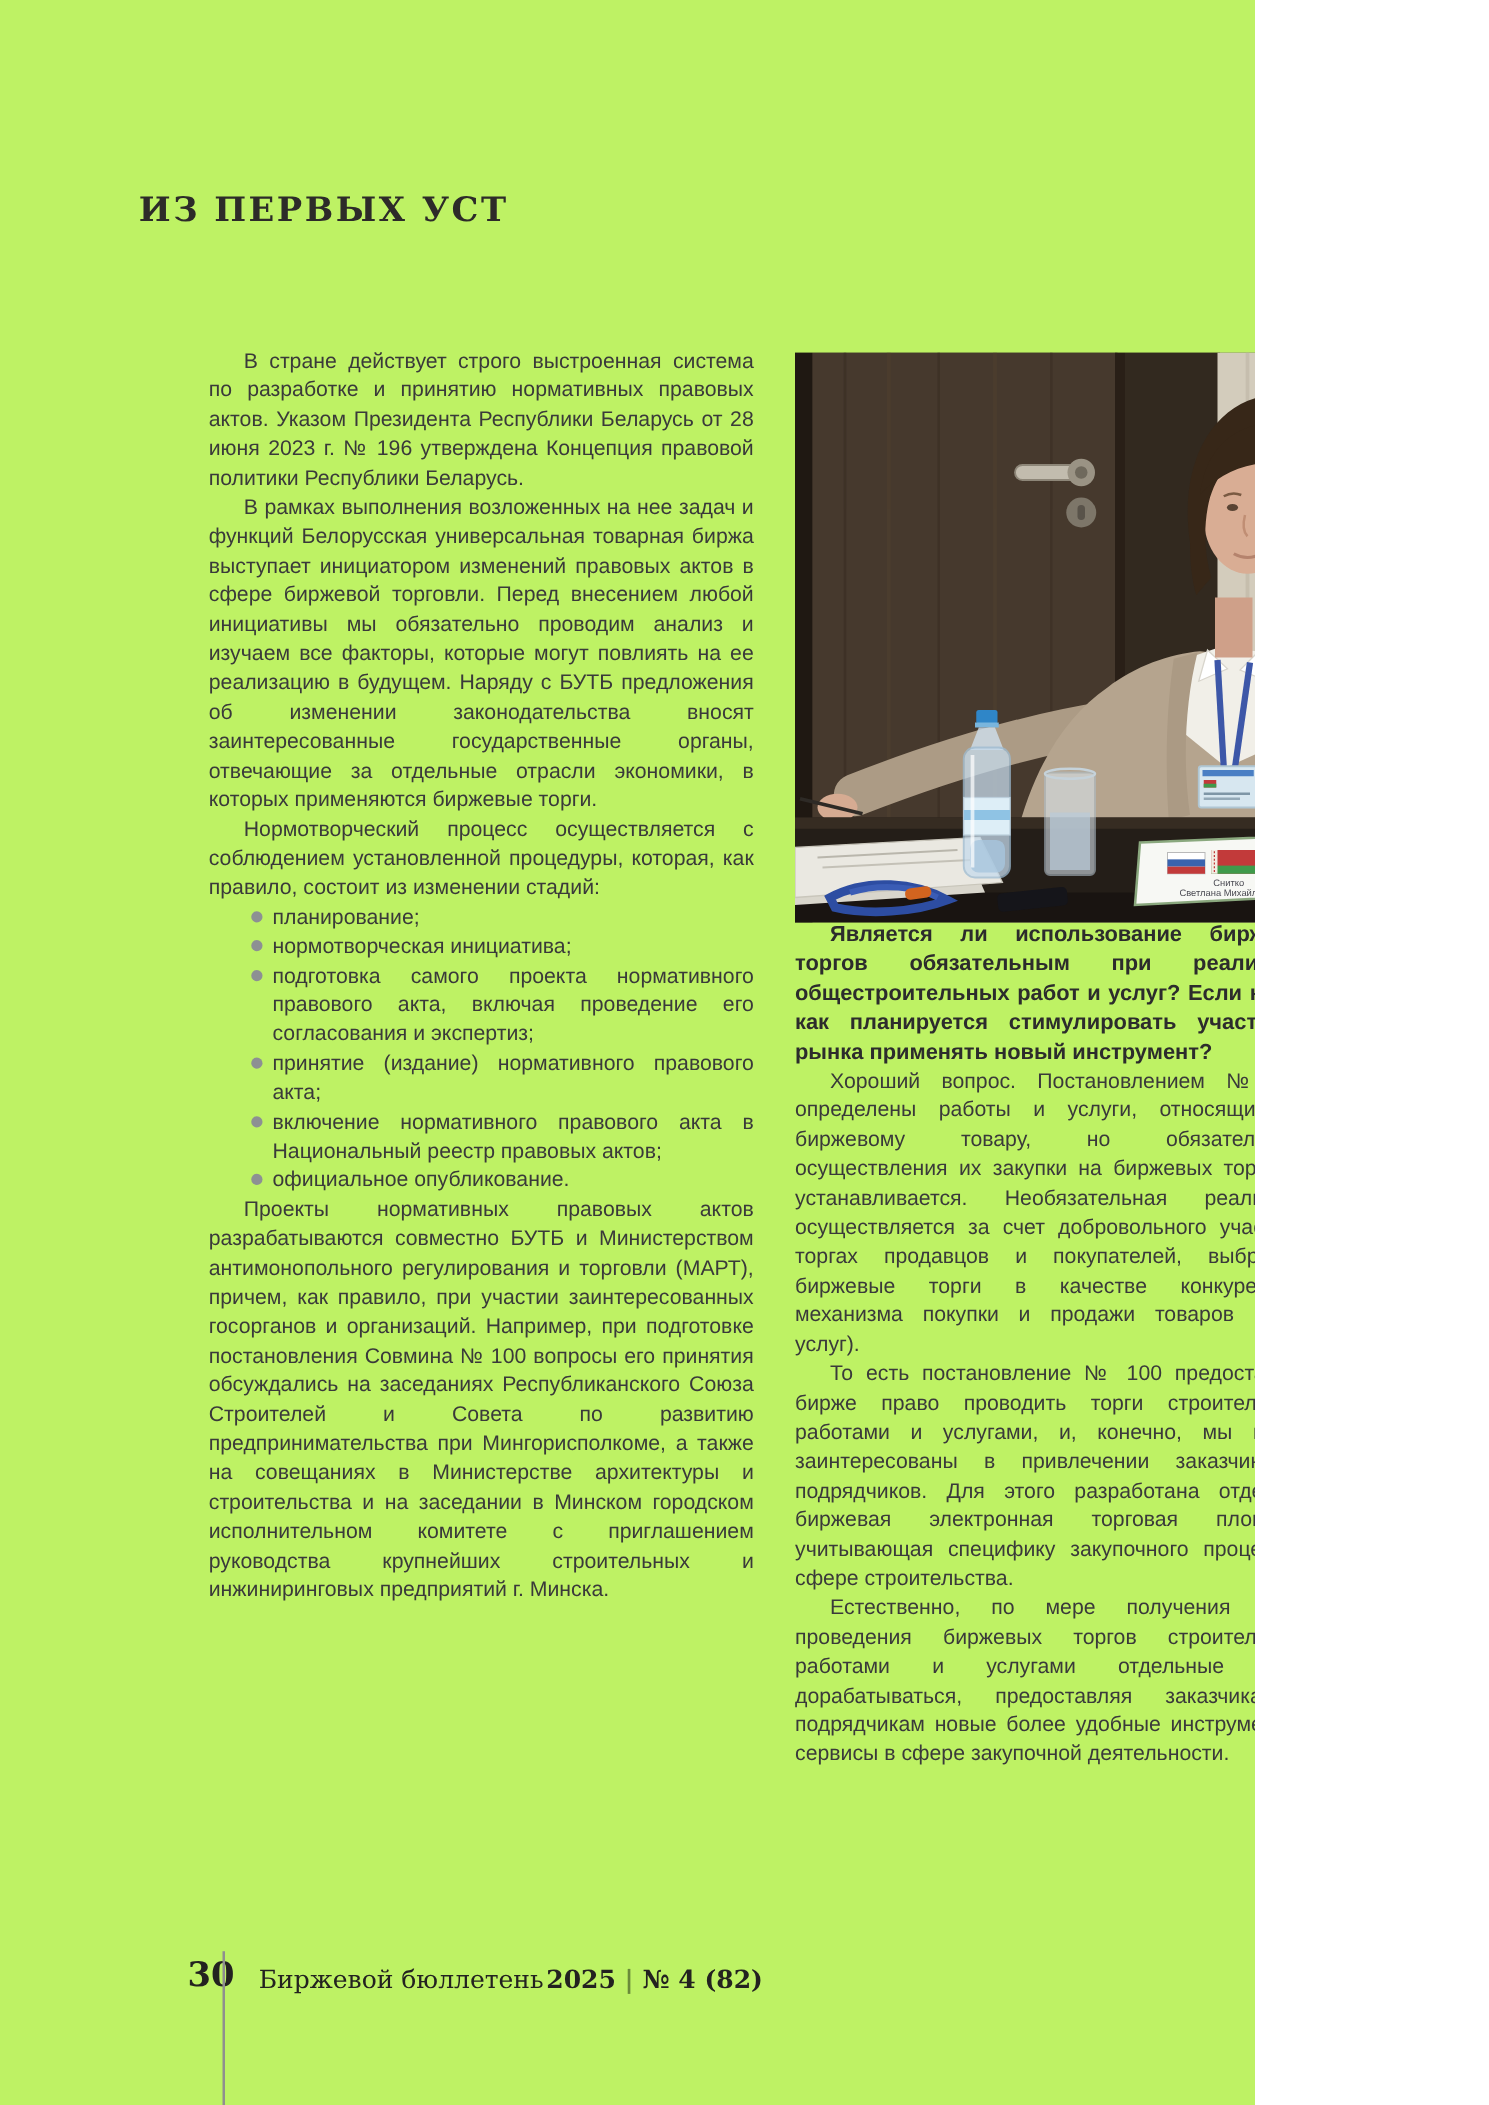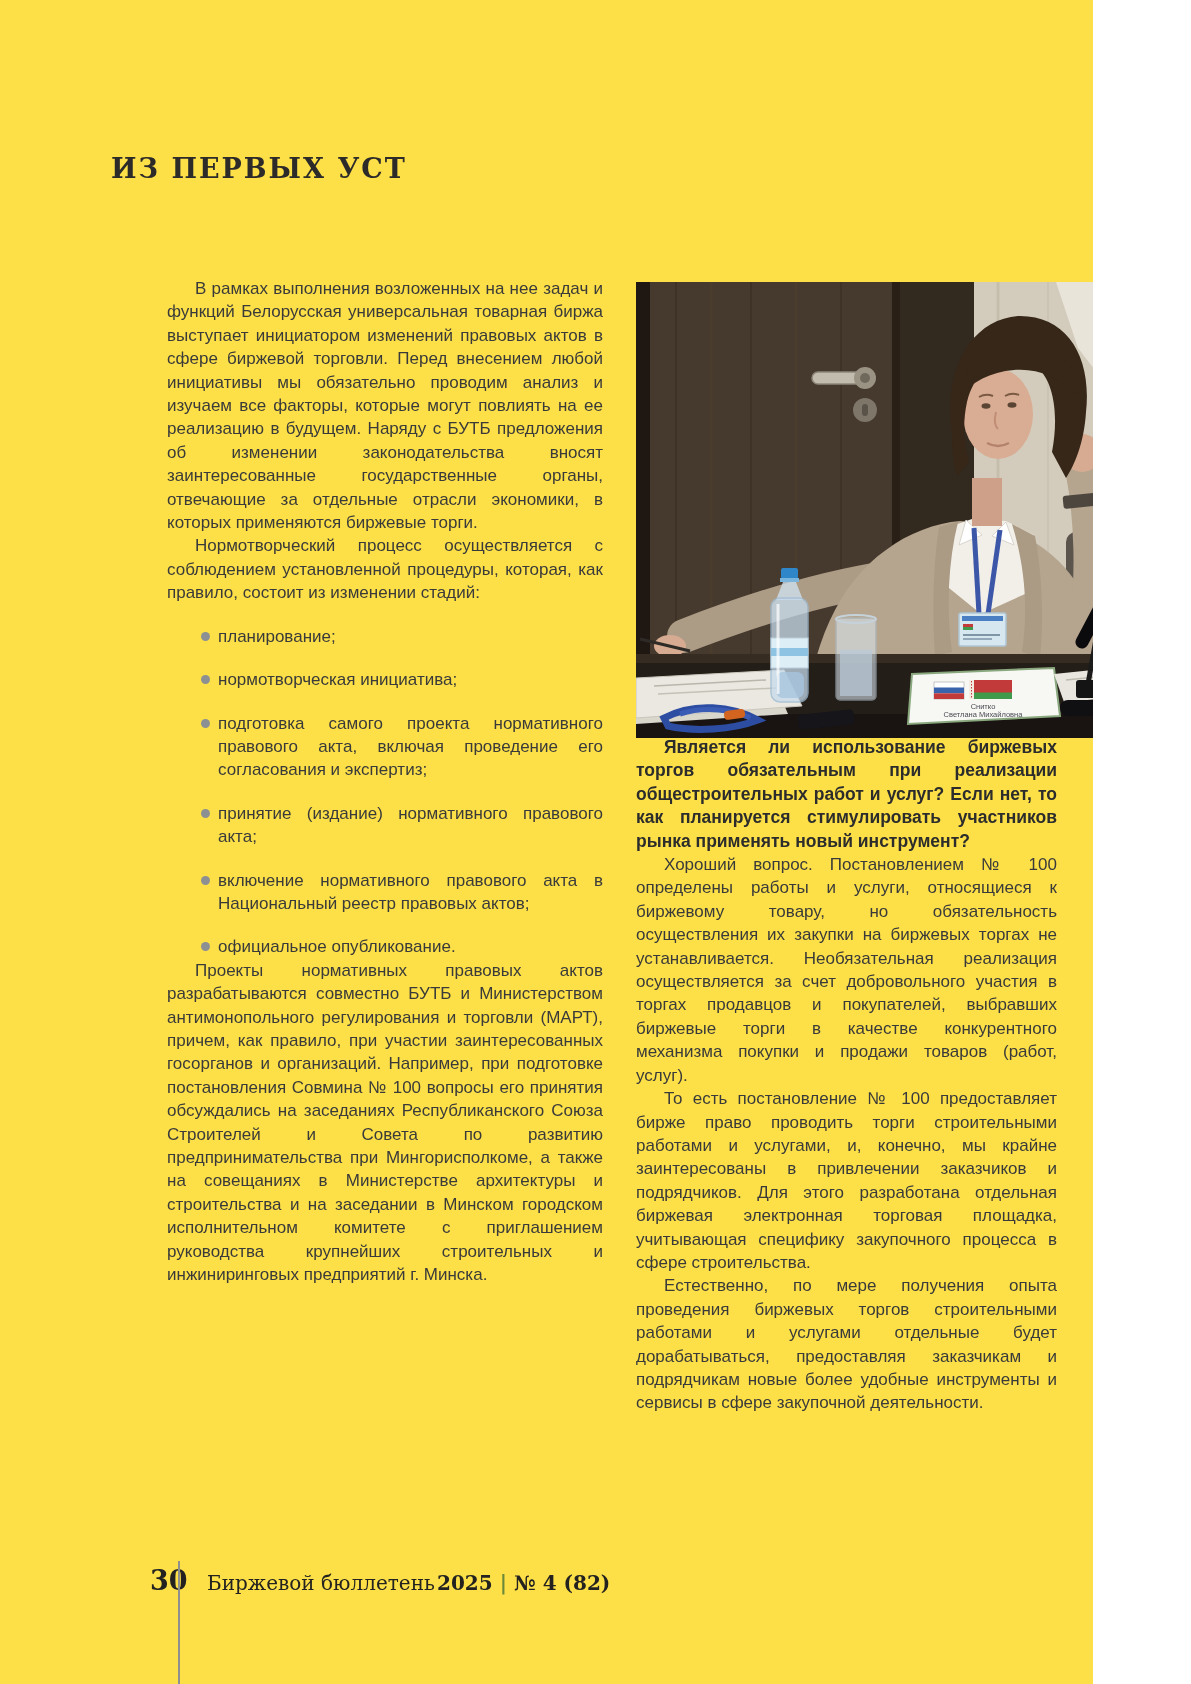--- a/index.html
+++ b/index.html
@@ -1,25 +1,25 @@
 <!DOCTYPE html>
 <html><head>
 <meta charset="utf-8">
 <style>
   html,body{margin:0;padding:0;background:#fff;}
-  .page{position:relative;width:1093px;height:1684px;background:#fde047;overflow:hidden;
+  .page{position:relative;width:1004px;height:1684px;background:#bef264;overflow:hidden;
         font-family:"Liberation Sans",sans-serif;color:#3a3a3a;}
   .kicker{position:absolute;left:111px;top:153px;font-family:"DejaVu Serif",serif;
         font-weight:bold;font-size:27px;letter-spacing:2px;color:#2d2b29;white-space:nowrap;}
   .col{font-size:17px;line-height:23.4px;text-align:justify;}
   .col-left{position:absolute;left:167px;top:277px;width:436px;}
   .col-right{position:absolute;left:636px;top:736px;width:421px;}
   .col p{margin:0;text-indent:28px;}
   .stage-list{list-style:none;margin:0;padding:0 0 0 34px;}
-  .stage-list li{position:relative;padding-left:17px;text-align:justify;margin-top:20px;}
+  .stage-list li{position:relative;padding-left:17px;text-align:justify;}
   .stage-list li .dot{position:absolute;left:0;top:7px;width:9px;height:9px;border-radius:50%;
         background:#8d9093;}
   .question{font-weight:bold;color:#2c2c2c;font-size:17.5px;margin:0 0 20px 0;text-indent:28px;}
   .photo{position:absolute;left:615px;top:282px;width:476px;height:456px;padding-left:21px;}
   .photo svg{display:block;width:100%;height:100%;}
   .footer-num{position:absolute;left:104px;top:1565px;font-family:"DejaVu Serif",serif;
         font-weight:bold;font-size:27px;color:#232220;margin-left:46px;}
   .footer-rule{position:absolute;left:178px;top:1561px;width:2px;height:123px;background:#8f8f8f;}
   .footer-pub{position:absolute;left:207px;top:1571px;font-family:"DejaVu Serif",serif;
         font-weight:normal;font-size:20px;color:#232220;white-space:nowrap;}
@@ -28,20 +28,21 @@
   .footer-issue .pipe{color:#6a8a3a;padding:0 7px;font-weight:bold;}
 </style>
 </head>
 <body>
 
 <div class="page">
 
   <div class="kicker">ИЗ ПЕРВЫХ УСТ</div>
 
   <div class="col col-left">
+    <p>В стране действует строго выстроенная система по разработке и принятию нормативных правовых актов. Указом Президента Республики Беларусь от 28 июня 2023 г. № 196 утверждена Концепция правовой политики Республики Беларусь.</p>
     <p>В рамках выполнения возложенных на нее задач и функций Белорусская универсальная товарная биржа выступает инициатором изменений правовых актов в сфере биржевой торговли. Перед внесением любой инициативы мы обязательно проводим анализ и изучаем все факторы, которые могут повлиять на ее реализацию в будущем. Наряду с БУТБ предложения об изменении законодательства вносят заинтересованные государственные органы, отвечающие за отдельные отрасли экономики, в которых применяются биржевые торги.</p>
     <p>Нормотворческий процесс осуществляется с соблюдением установленной процедуры, которая, как правило, состоит из изменении стадий:</p>
     <ul class="stage-list">
       <li><span class="dot"></span><span>планирование;</span></li>
       <li><span class="dot"></span><span>нормотворческая инициатива;</span></li>
       <li><span class="dot"></span><span>подготовка самого проекта нормативного правового акта, включая проведение его согласования и экспертиз;</span></li>
       <li><span class="dot"></span><span>принятие (издание) нормативного правового акта;</span></li>
       <li><span class="dot"></span><span>включение нормативного правового акта в Национальный реестр правовых актов;</span></li>
       <li><span class="dot"></span><span>официальное опубликование.</span></li>
     </ul>

